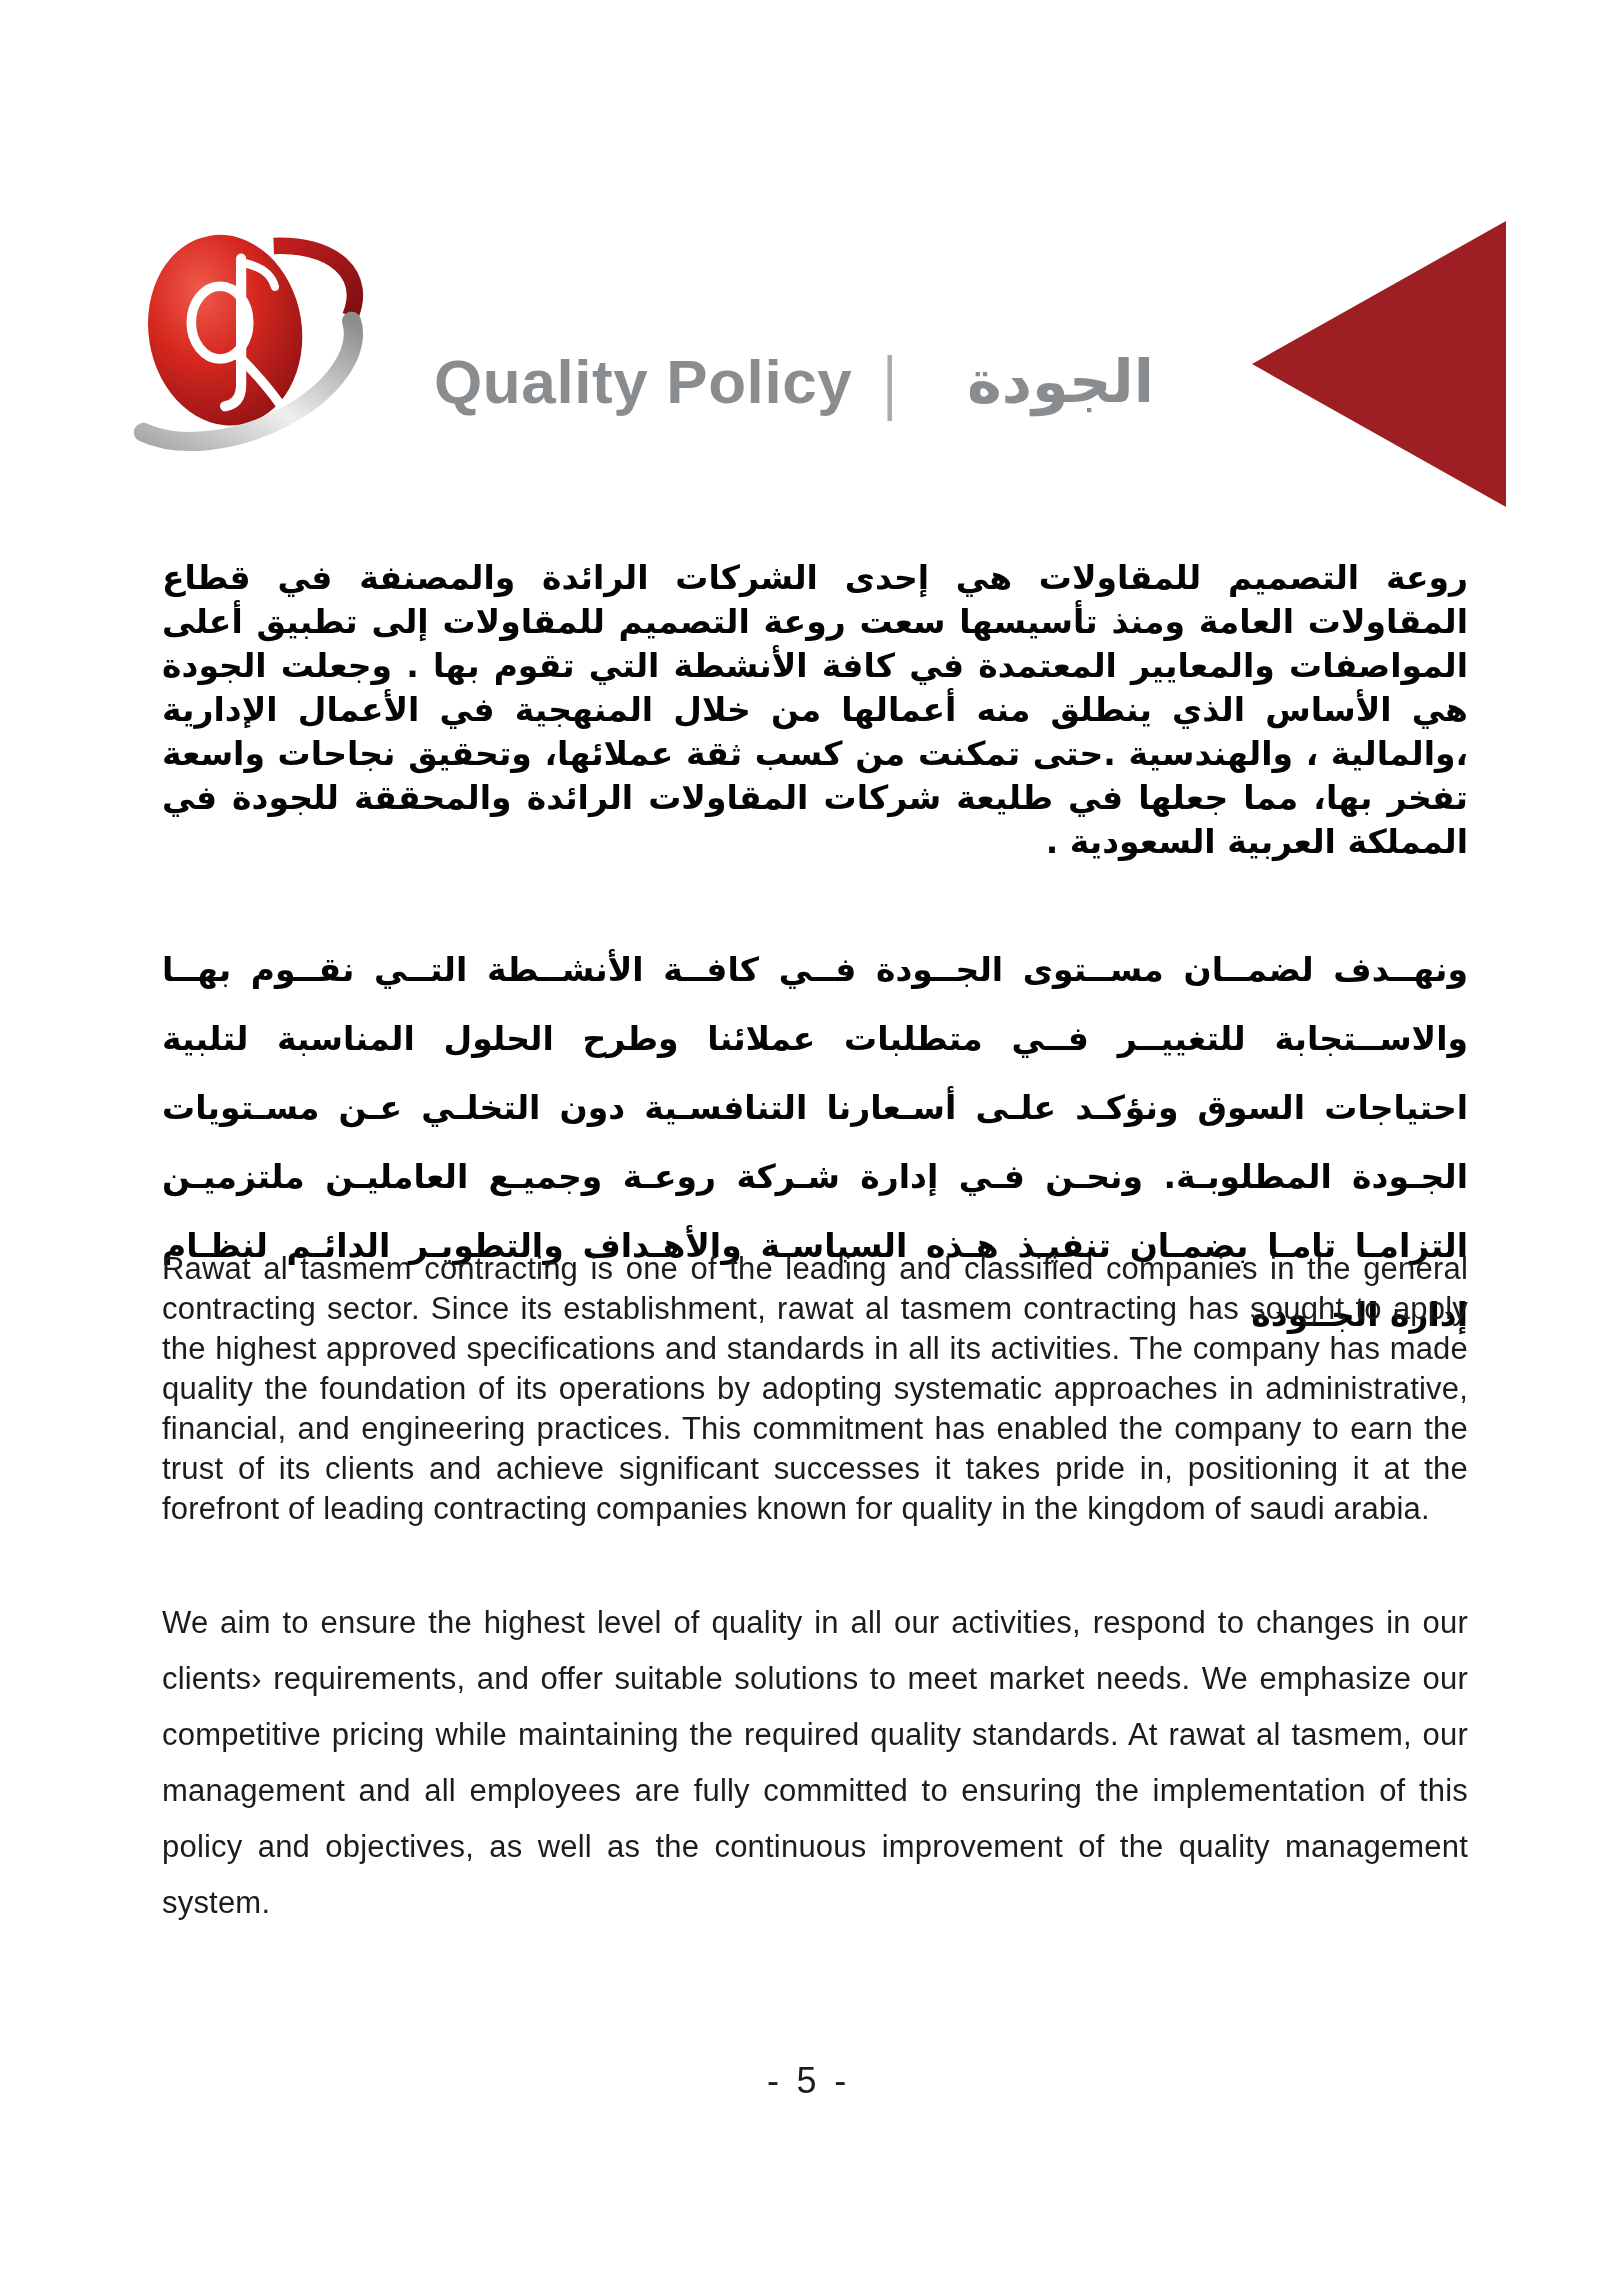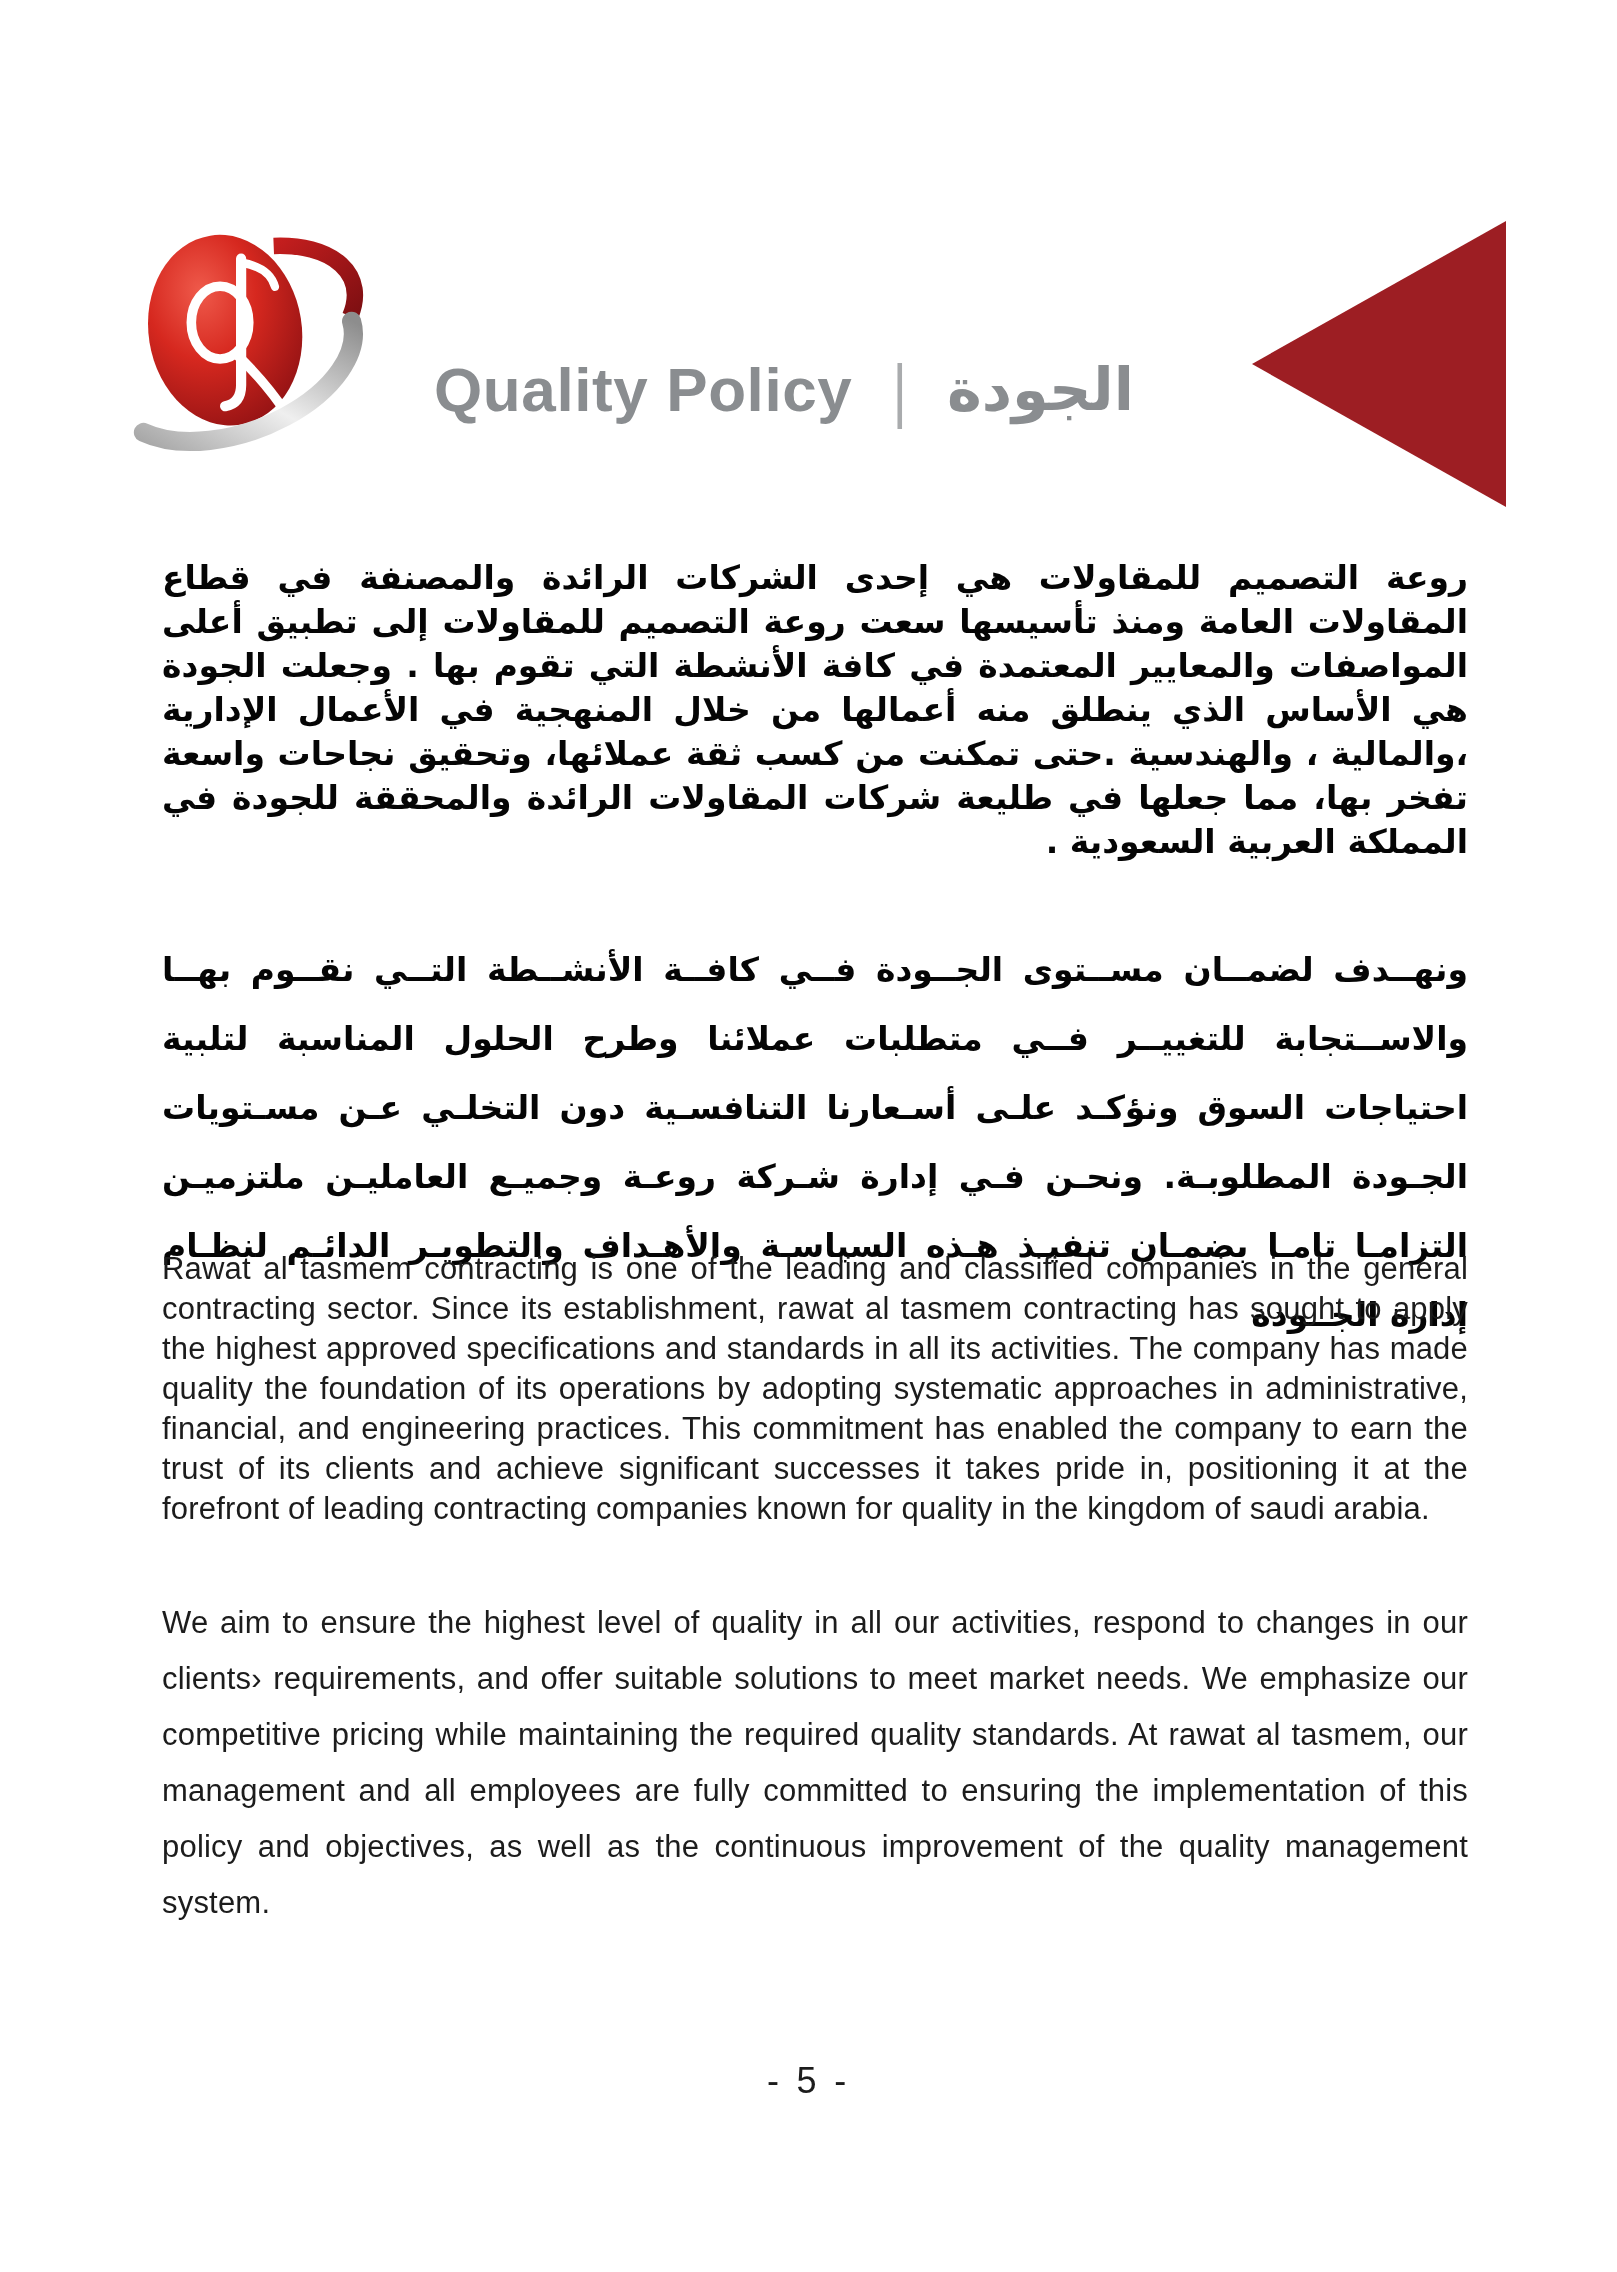--- a/index.html
+++ b/index.html
@@ -20,43 +20,44 @@
   .logo {
     position: absolute;
     left: 123px;
     top: 233px;
     width: 249px;
     height: 227px;
   }
   .titles {
     position: absolute;
     left: 434px;
-    top: 338px;
+    top: 330px;
     height: 102px;
     display: flex;
     align-items: center;
-    gap: 40px;
+    gap: 30px;
     color: var(--header-gray, #8a8d90);
     white-space: nowrap;
   }
   .t-en {
     font-size: 62px;
     font-weight: bold;
     letter-spacing: 0.6px;
   }
   .t-sep {
     font-size: 56px;
     font-weight: normal;
     color: #a9abad;
     transform: scaleY(1.25);
   }
   .t-ar {
     font-family: "DejaVu Sans", sans-serif;
     font-size: 59px;
     font-weight: bold;
+    margin-left: 40px;
   }
   .triangle {
     position: absolute;
     left: 1252px;
     top: 221px;
     width: 254px;
     height: 286px;
     background: var(--accent-red, #9d1e23);
     -webkit-clip-path: polygon(100% 0, 100% 100%, 0 50%);
     clip-path: polygon(100% 0, 100% 100%, 0 50%);

